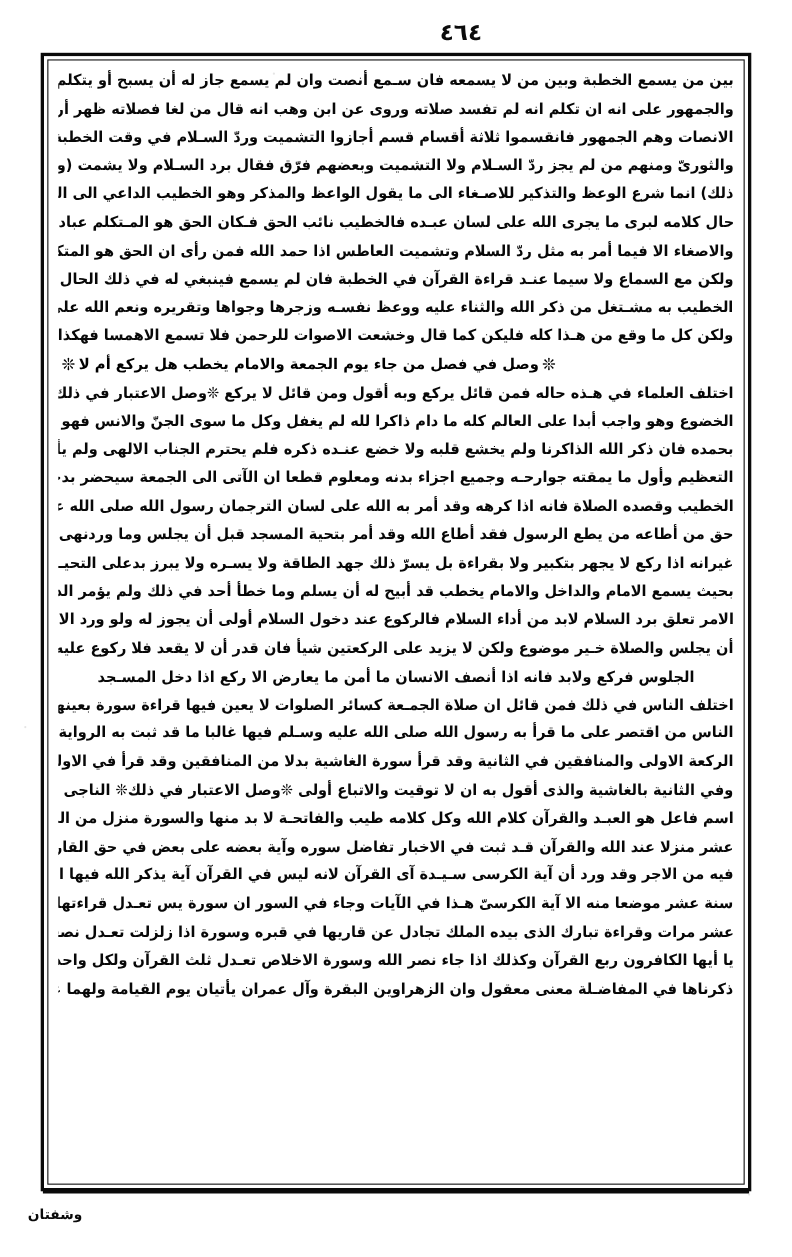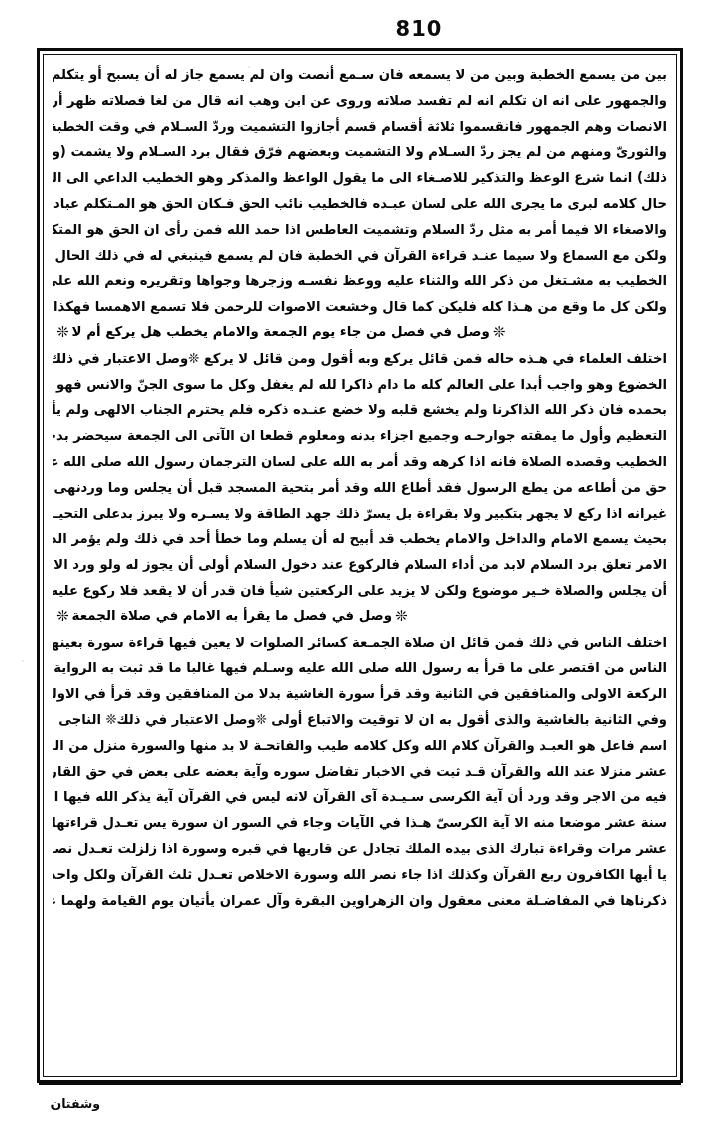--- a/index.html
+++ b/index.html
@@ -118,21 +118,21 @@
     font-weight: 700;
   }
 
   
   .catchword {
     position: absolute;
     top: 1096px;
     left: 0;
     width: 660px;
     direction: rtl;
-    text-align: right;
+    text-align: center;
     padding-right: 560px;
     box-sizing: border-box;
     font-family: "DejaVu Sans", sans-serif;
     font-size: 12.5px;
     font-weight: 700;
     color: #0a0a0a;
   }
 
   
   .speckle {
@@ -140,21 +140,21 @@
     background: #cfcfcf;
     width: 2px;
     height: 2px;
     border-radius: 50%;
     opacity: .55;
   }
 </style>
 </head>
 <body>
 
-<div class="page-number">810</div>
+<div class="page-number">٤٦٤</div>
 
 <div class="frame-outer">
   <div class="frame-inner">
     <div class="text-block">
 
       <div>
         <div class="line">بين من يسمع الخطبة وبين من لا يسمعه فان سـمع أنصت وان لم يسمع جاز له أن يسبح أو يتكلم في مسـئلة من العـلم</div>
         <div class="line">والجمهور على انه ان تكلم انه لم تفسد صلاته  وروى عن ابن وهب انه قال من لغا فصلاته ظهر أربع  وأمّا القائلون بوجوب</div>
         <div class="line">الانصات وهم الجمهور فانقسموا ثلاثة أقسام قسم أجازوا التشميت وردّ السـلام في وقت الخطبة وبه قال الاوزاعيّ</div>
         <div class="line">والثورىّ  ومنهم من لم يجز ردّ السـلام ولا التشميت وبعضهم فرّق فقال برد السـلام ولا يشمت  (وصل الاعتبار في</div>
@@ -173,25 +173,23 @@
         <div class="line">اختلف العلماء في هـذه حاله  فمن قائل يركع وبه أقول  ومن قائل لا يركع  ❊وصل الاعتبار في ذلك❊  الركوع</div>
         <div class="line">الخضوع وهو واجب أبدا على العالم كله ما دام ذاكرا لله لم يغفل وكل ما سوى الجنّ والانس فهو ذاكر لله مسبح</div>
         <div class="line">بحمده فان ذكر الله الذاكرنا ولم يخشع قلبه ولا خضع عنـده ذكره فلم يحترم الجناب الالهى ولم يأت بما ينبغي له من</div>
         <div class="line">التعظيم وأول ما يمقته جوارحـه وجميع اجزاء بدنه ومعلوم قطعا ان الآتى الى الجمعة سيحضر بدخول المسجد ورؤية</div>
         <div class="line">الخطيب وقصده الصلاة فانه اذا كرهه وقد أمر به الله على لسان الترجمان رسول الله صلى الله عليه وسلم الذى قال تعالى في</div>
         <div class="line">حق من أطاعه  من يطع الرسول فقد أطاع الله  وقد أمر بتحية المسجد قبل أن يجلس وما وردنهى رفع هذا الامر</div>
         <div class="line">غيرانه اذا ركع لا يجهر بتكبير ولا بقراءة بل يسرّ ذلك جهد الطاقة ولا يسـره ولا يبرز بدعلى التحيـة مشيأ ولا سيما ان كان</div>
         <div class="line">بحيث يسمع الامام والداخل والامام يخطب قد أبيح له أن يسلم وما خطأ أحد في ذلك ولم يؤمر الداخل بالسـلام وانما</div>
         <div class="line">الامر تعلق برد السلام لابد من أداء السلام فالركوع عند دخول السلام أولى أن يجوز له ولو ورد الامر بالصلاة لدخل قبل</div>
         <div class="line">أن يجلس والصلاة خـير موضوع  ولكن لا يزيد على الركعتين شيأ فان قدر أن لا يقعد فلا ركوع عليه فان أراد</div>
-      </div>
-
-      <div class="heading">
-        <span class="orn">❊</span><span>وصل في فصل ما يقرأ به الامام في صلاة الجمعة</span><span class="orn">❊</span>
-      </div>
+        <div class="line centered">الجلوس فركع ولابد فانه اذا أنصف الانسان ما أمن ما يعارض الا ركع اذا دخل المسـجد</div>
+      </div>
+
       <div>
         <div class="line">اختلف الناس في ذلك  فمن قائل ان صلاة الجمـعة كسائر الصلوات لا يعين فيها قراءة سورة بعينها بل يقرأ بما تيسر ومن</div>
         <div class="line">الناس من اقتصر على ما قرأ به رسول الله صلى الله عليه وسـلم فيها غالبا ما قد ثبت به الرواية عنه وهى صورة الجمـعة في</div>
         <div class="line">الركعة الاولى والمنافقين في الثانية وقد قرأ سورة الغاشية بدلا من المنافقين وقد قرأ في الاولى  بسبح اسم ربك الاعلى</div>
         <div class="line">وفي الثانية بالغاشية والذى أقول به ان لا توقيت والاتباع أولى  ❊وصل الاعتبار في ذلك❊  الناجى هو الله والمناجي</div>
         <div class="line">اسم فاعل هو العبـد والقرآن كلام الله وكل كلامه طيب والفاتحـة لا بد منها والسورة منزل من المنازل من مائة وثلاث</div>
         <div class="line">عشر منزلا عند الله والقرآن قـد ثبت في الاخبار تفاضل سوره وآية بعضه على بعض  في حق القارئ بالنسبة لما لنا</div>
         <div class="line">فيه من الاجر وقد ورد أن آية الكرسى سـيـدة آى القرآن لانه ليس في القرآن آية يذكر الله فيها ابن مضمر وظاهر في</div>
         <div class="line">سنة عشر موضعا منه الا آية الكرسىّ هـذا في الآيات وجاء في السور ان سورة  يس  تعـدل قراءتها قراءة القرآن</div>
         <div class="line">عشر مرات وقراءة  تبارك الذى بيده الملك  تجادل عن قاريها في قبره وسورة اذا زلزلت تعـدل نصف القرآن  وقل</div>

